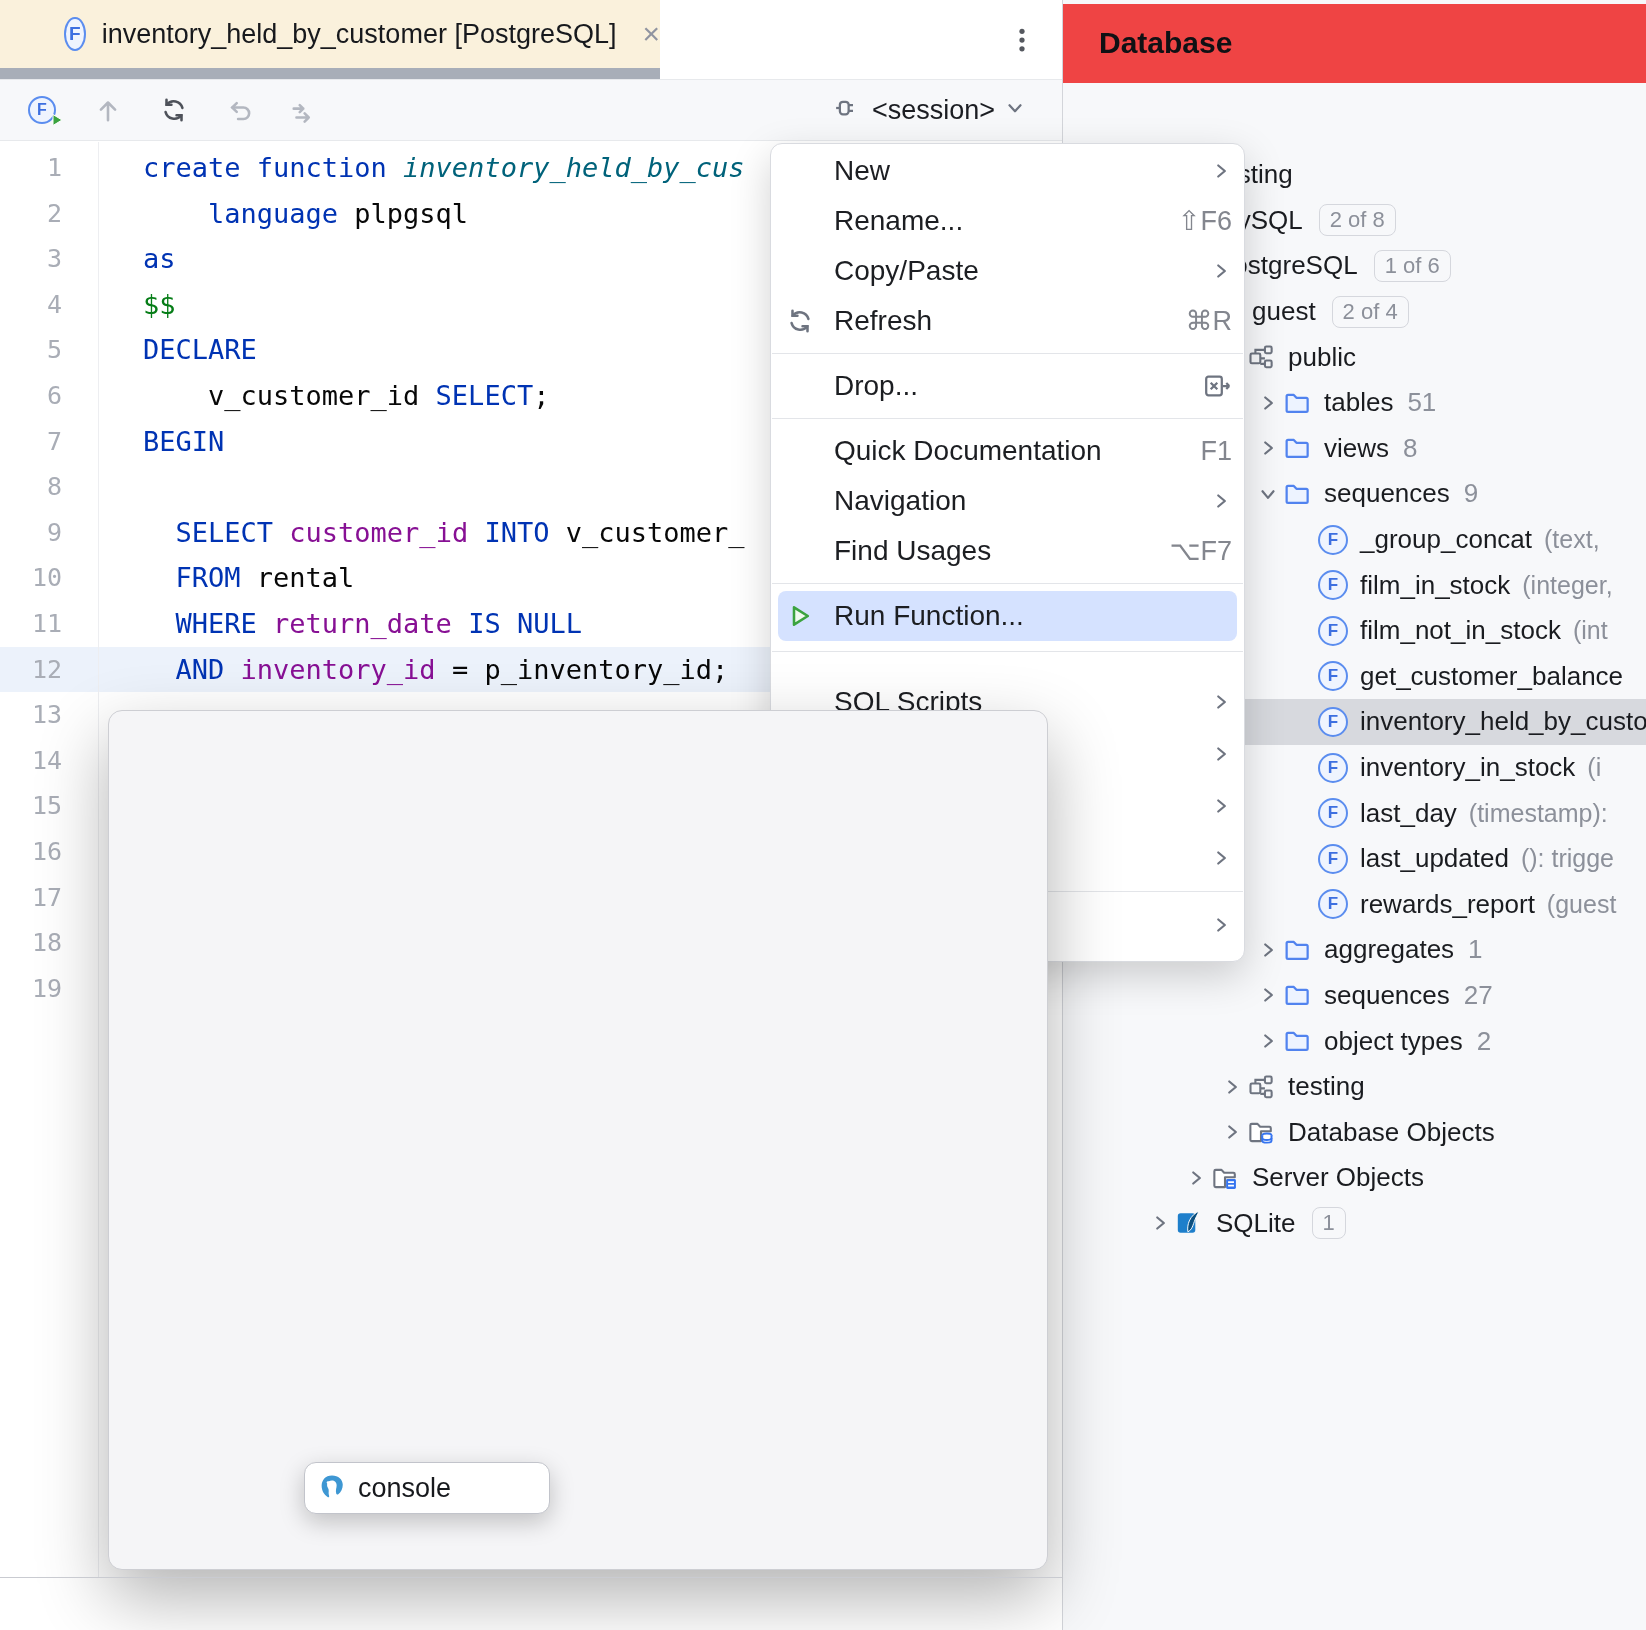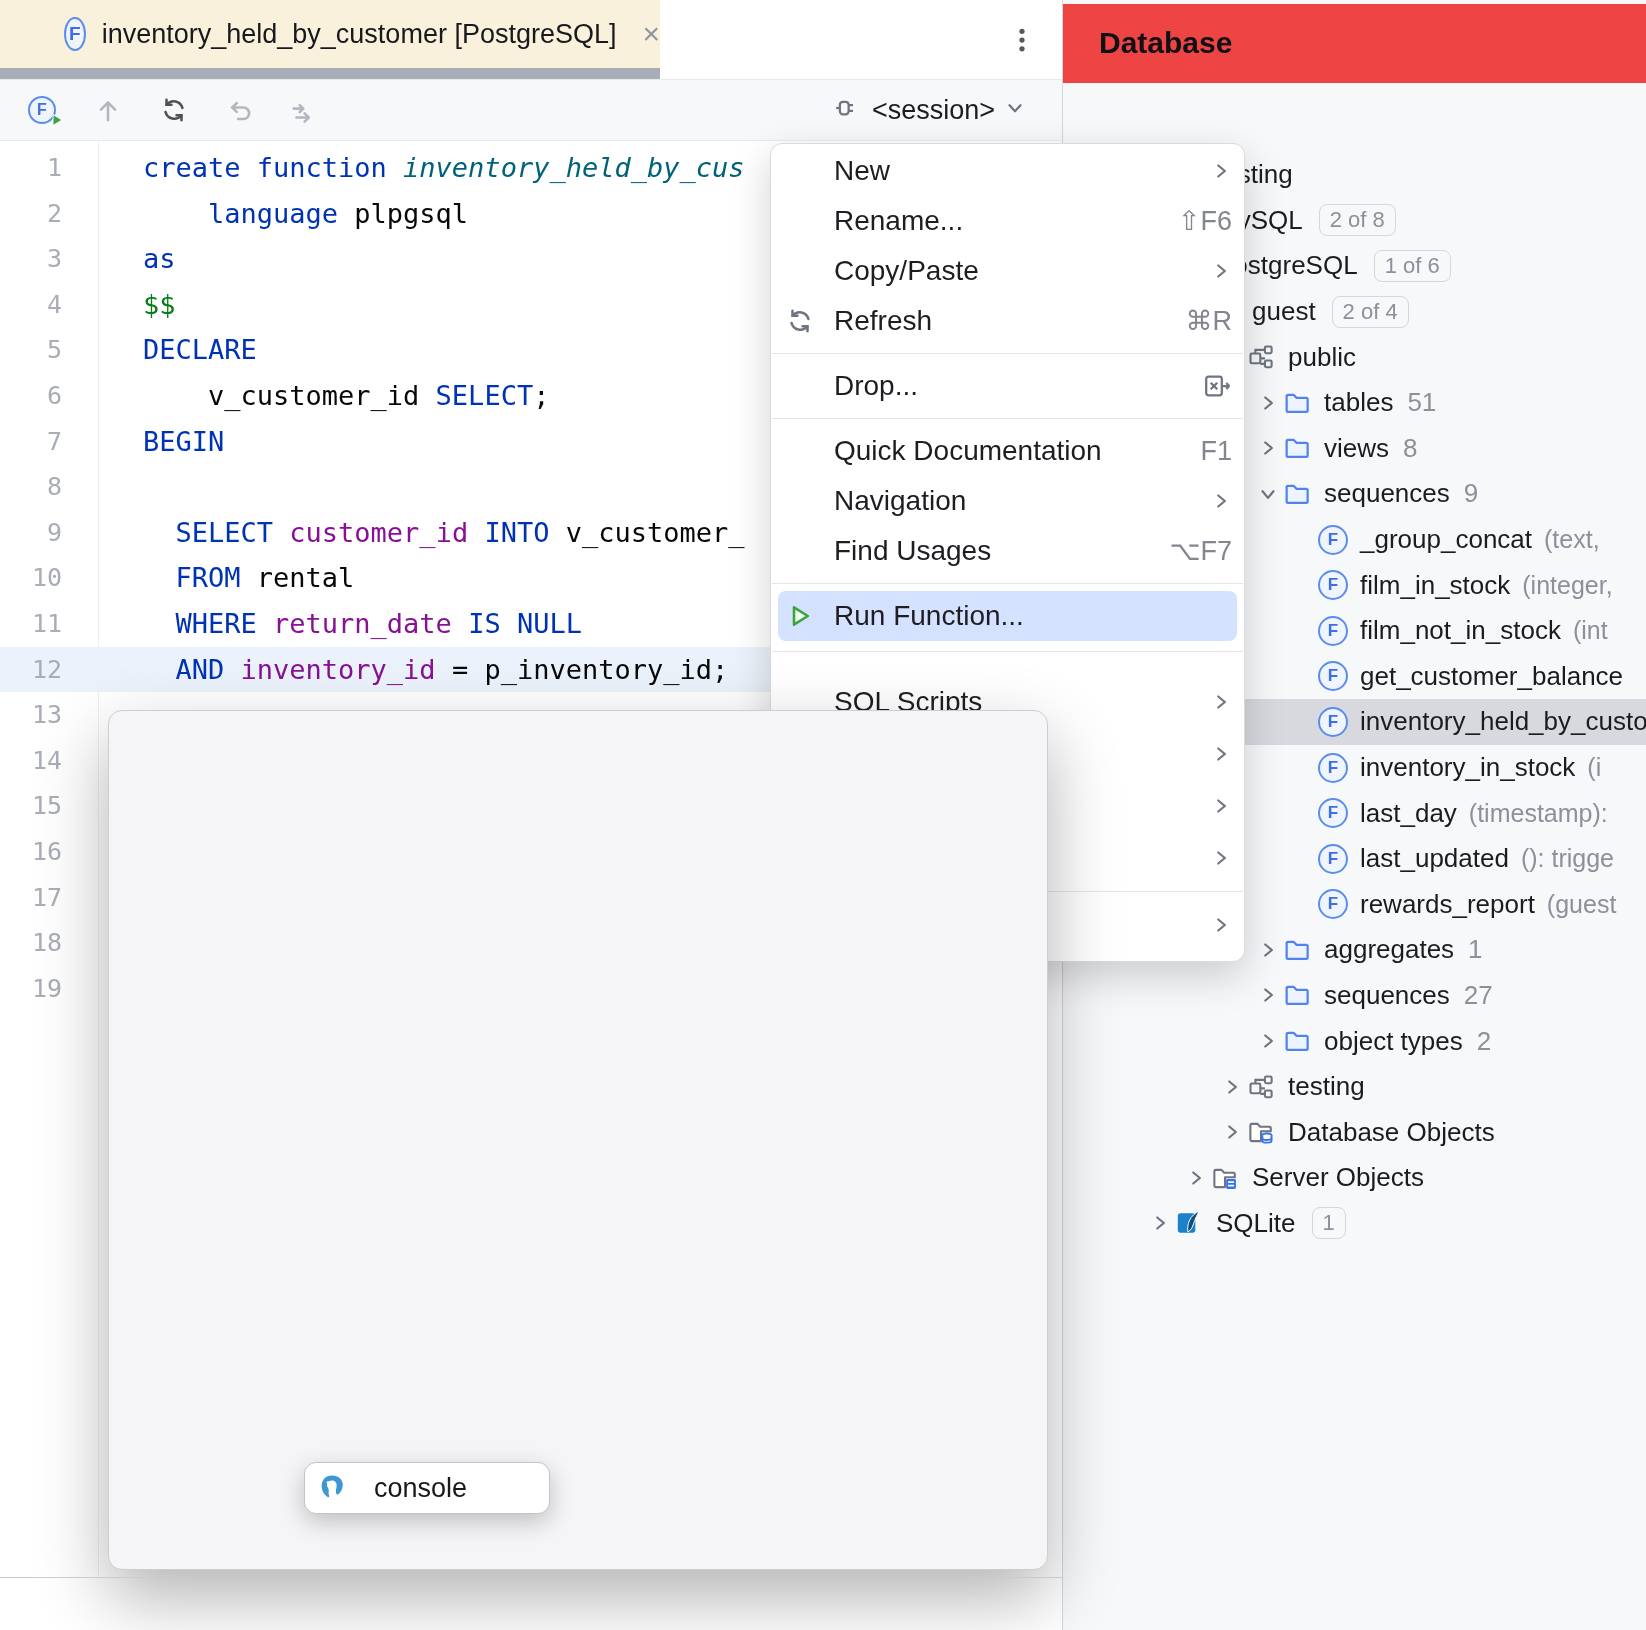--- a/index.html
+++ b/index.html
@@ -95,21 +95,21 @@
   .checkbox{position:absolute;left:22px;top:1412px;width:32px;height:32px;background:#3574F0;border-radius:8px;
             display:flex;align-items:center;justify-content:center;}
   .runfrom-label{position:absolute;left:64px;top:1414px;font-size:27px;color:#1B1D22;}
   .combo{position:absolute;left:202px;top:1402px;width:230px;height:56px;background:#FFFFFF;
          border:2.5px solid #3574F0;border-radius:9px;box-sizing:border-box;
          display:flex;align-items:center;justify-content:flex-end;padding-right:12px;}
   .combo-value{flex:1;font-size:27px;color:#1B1D22;padding-left:14px;}
   .popup{position:absolute;left:196px;top:1462px;width:244px;z-index:50;background:#FFFFFF;
          border:1px solid #C2C4CB;border-radius:12px;box-shadow:0 8px 24px rgba(0,0,0,.22);
          overflow:hidden;padding:2px 0;}
-  .popup-item{height:46px;display:flex;align-items:center;padding:0 12px;gap:27px;}
+  .popup-item{height:46px;display:flex;align-items:center;padding:0 12px;gap:11px;}
   .popup-item.selected{background:#CFE0FC;}
   .popup-label{font-size:27px;color:#17191D;}
   .btn{position:absolute;top:1500px;height:53px;border-radius:9px;display:flex;align-items:center;
        justify-content:center;font-size:27px;box-sizing:border-box;}
   .btn-cancel{left:589px;width:135px;background:#FFFFFF;border:1.5px solid #C6C9D0;color:#1B1D22;}
   .btn-ok{left:750px;width:137px;background:#3574F0;color:#FFFFFF;}
   
 </style>
 </head>
 <body>

